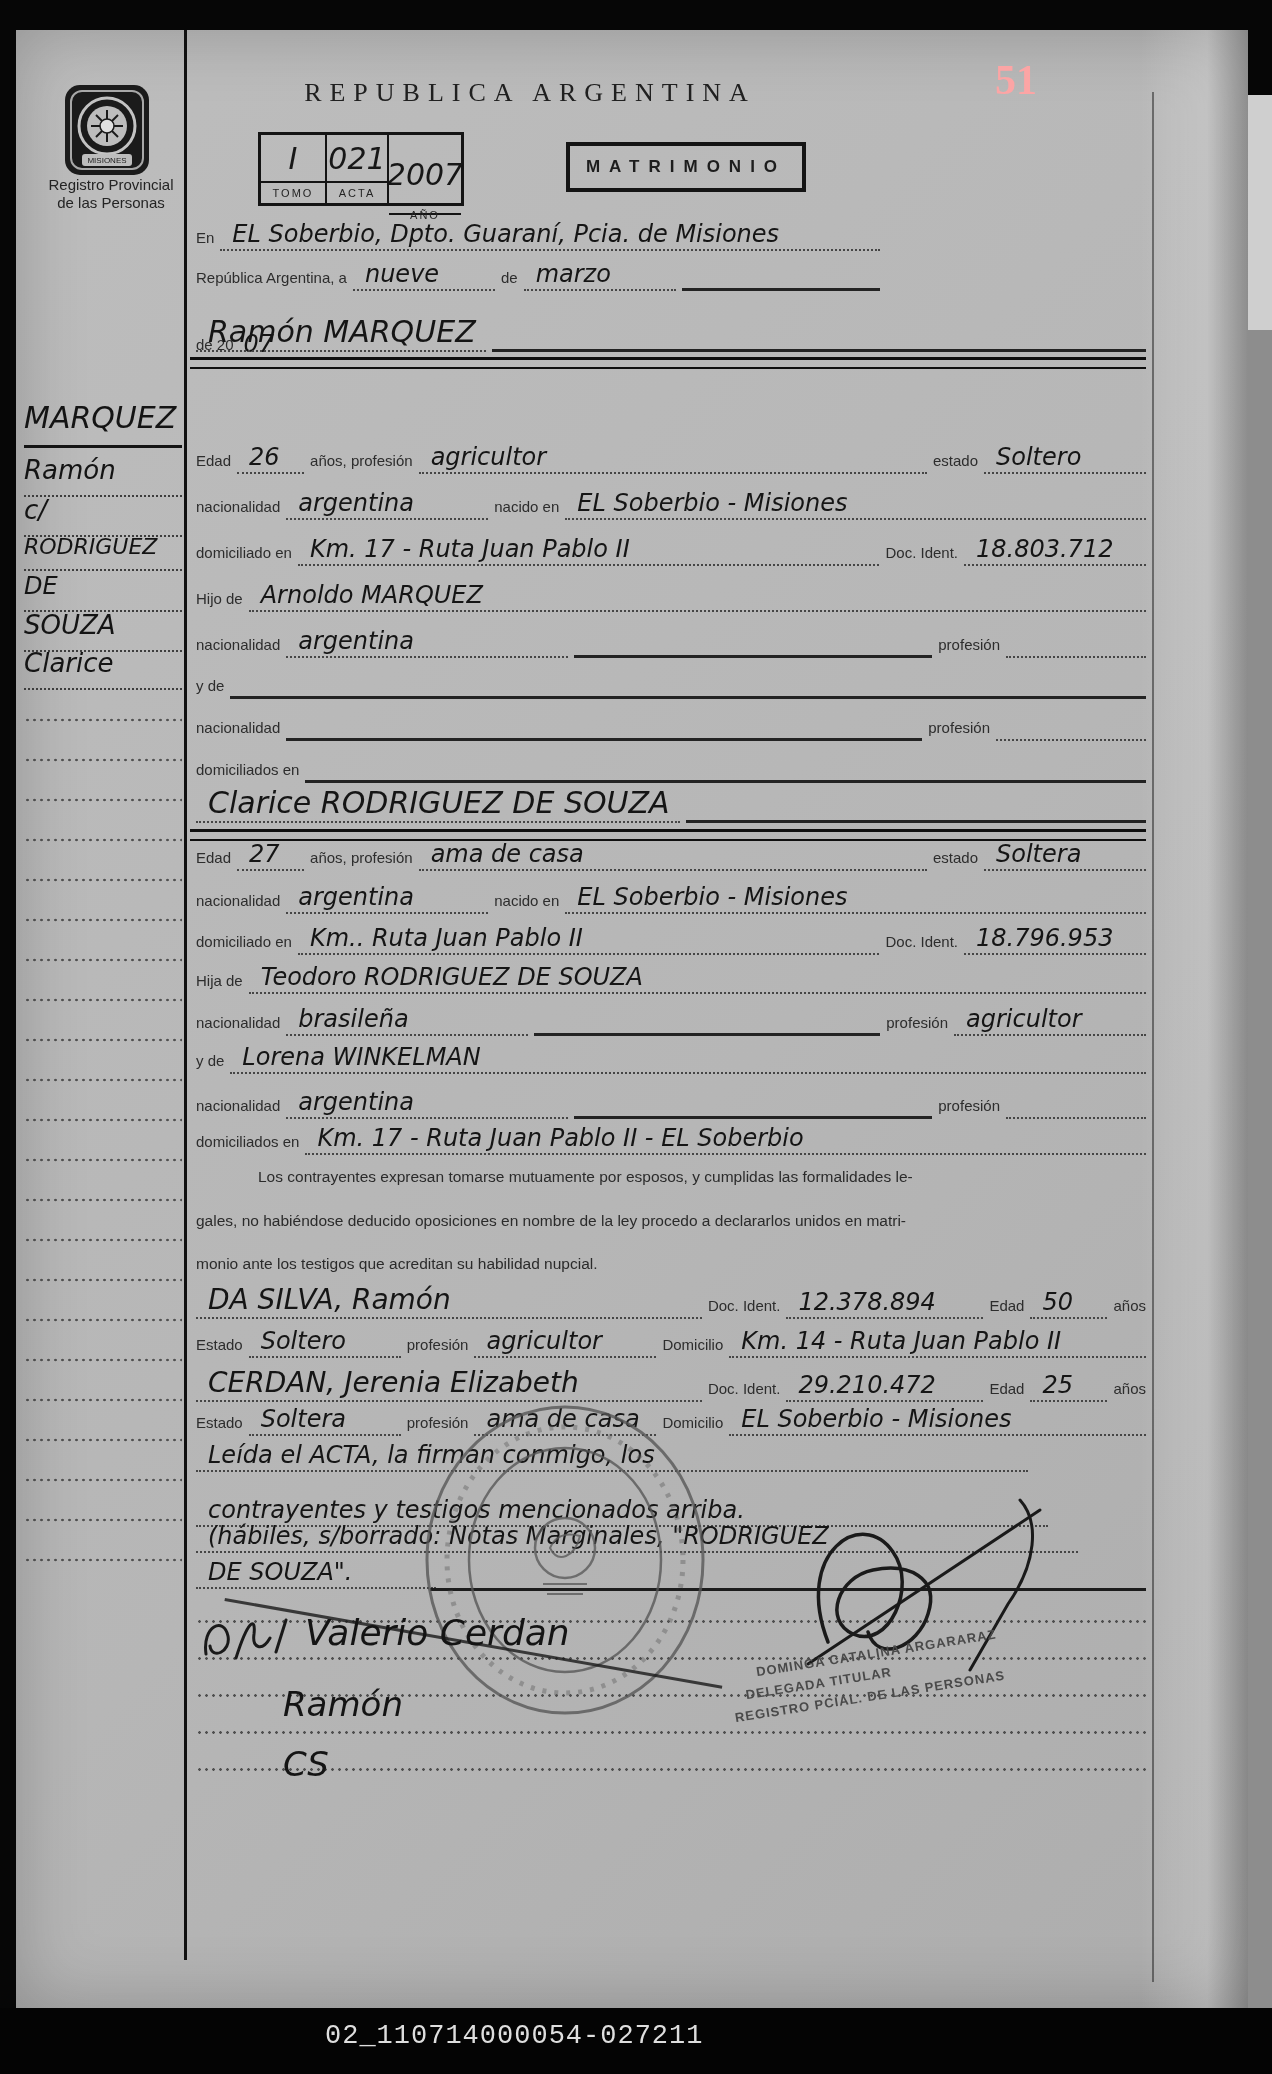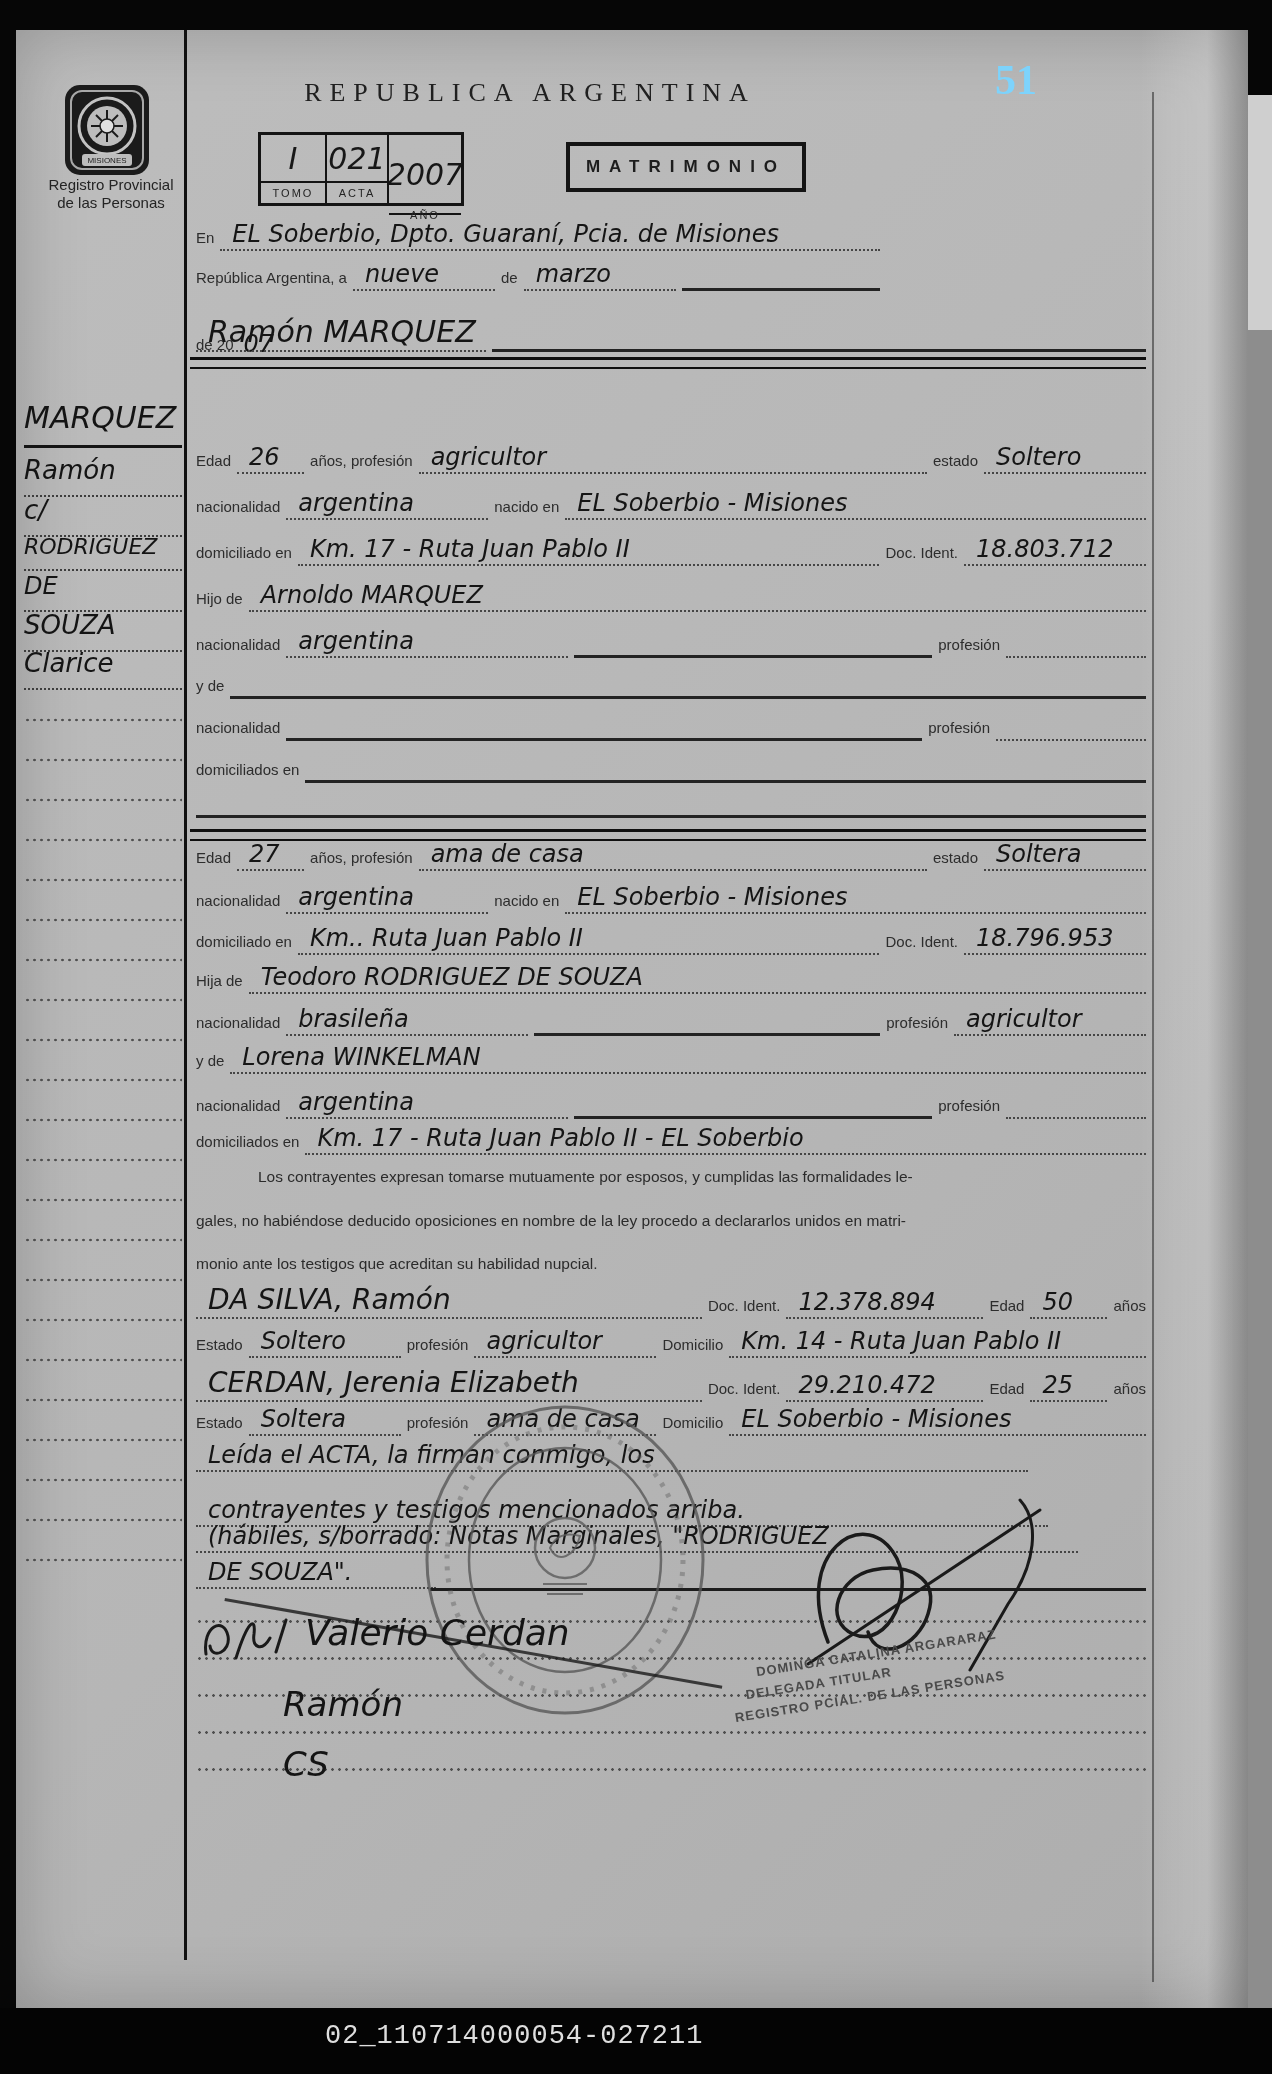--- a/index.html
+++ b/index.html
@@ -15,21 +15,21 @@
   .edge-gray{position:absolute;left:1248px;top:330px;width:24px;height:1678px;background:#8d8d8d;}
 
   .printed{color:#2d2d2d;}
   .hw{font-family:"DejaVu Sans",sans-serif;font-style:italic;color:#171717;}
 
   .mdivider{position:absolute;left:184px;top:30px;width:3px;height:1930px;background:#101010;}
 
   .title{position:absolute;left:280px;top:78px;width:500px;text-align:center;
          font-family:"Liberation Serif",serif;font-size:26px;letter-spacing:8px;color:#202020;}
   .pagenum{position:absolute;left:995px;top:56px;font-family:"Liberation Serif",serif;
-           font-size:42px;font-weight:bold;color:#7dd3fc;}
+           font-size:42px;font-weight:bold;color:#fca5a5;}
 
   .seal{position:absolute;left:62px;top:82px;}
   .registry{position:absolute;left:36px;top:176px;width:150px;text-align:center;
             font-size:15px;line-height:18px;color:#242424;}
 
   .idxtable{position:absolute;left:258px;top:132px;display:grid;
             grid-template-columns:66px 62px 72px;grid-template-rows:46px 22px;
             border:3px solid #141414;background:transparent;}
   .idxcell{border-right:2px solid #141414;display:flex;align-items:center;justify-content:center;}
   .idxcell.last{border-right:none;margin-top:32px;}
@@ -190,20 +190,21 @@
     <span class="solidline"></span>
     <span class="lbl">profesión</span>
     <span class="dotblank" style="width:150px;"></span>
   </div>
   <div class="row" style="top:750px;">
     <span class="lbl">domiciliados en</span>
     <span class="solidline"></span>
   </div>
 
   <div class="row" style="top:785px;">
+    <span class="val big">Clarice RODRIGUEZ DE SOUZA</span>
     <span class="solidline"></span>
   </div>
   <div class="sep" style="top:829px;"></div>
 
   <div class="row" style="top:840px;">
     <span class="lbl">Edad</span>
     <span class="val" style="min-width:45px;">27</span>
     <span class="lbl">años, profesión</span>
     <span class="val fill">ama de casa</span>
     <span class="lbl">estado</span>

